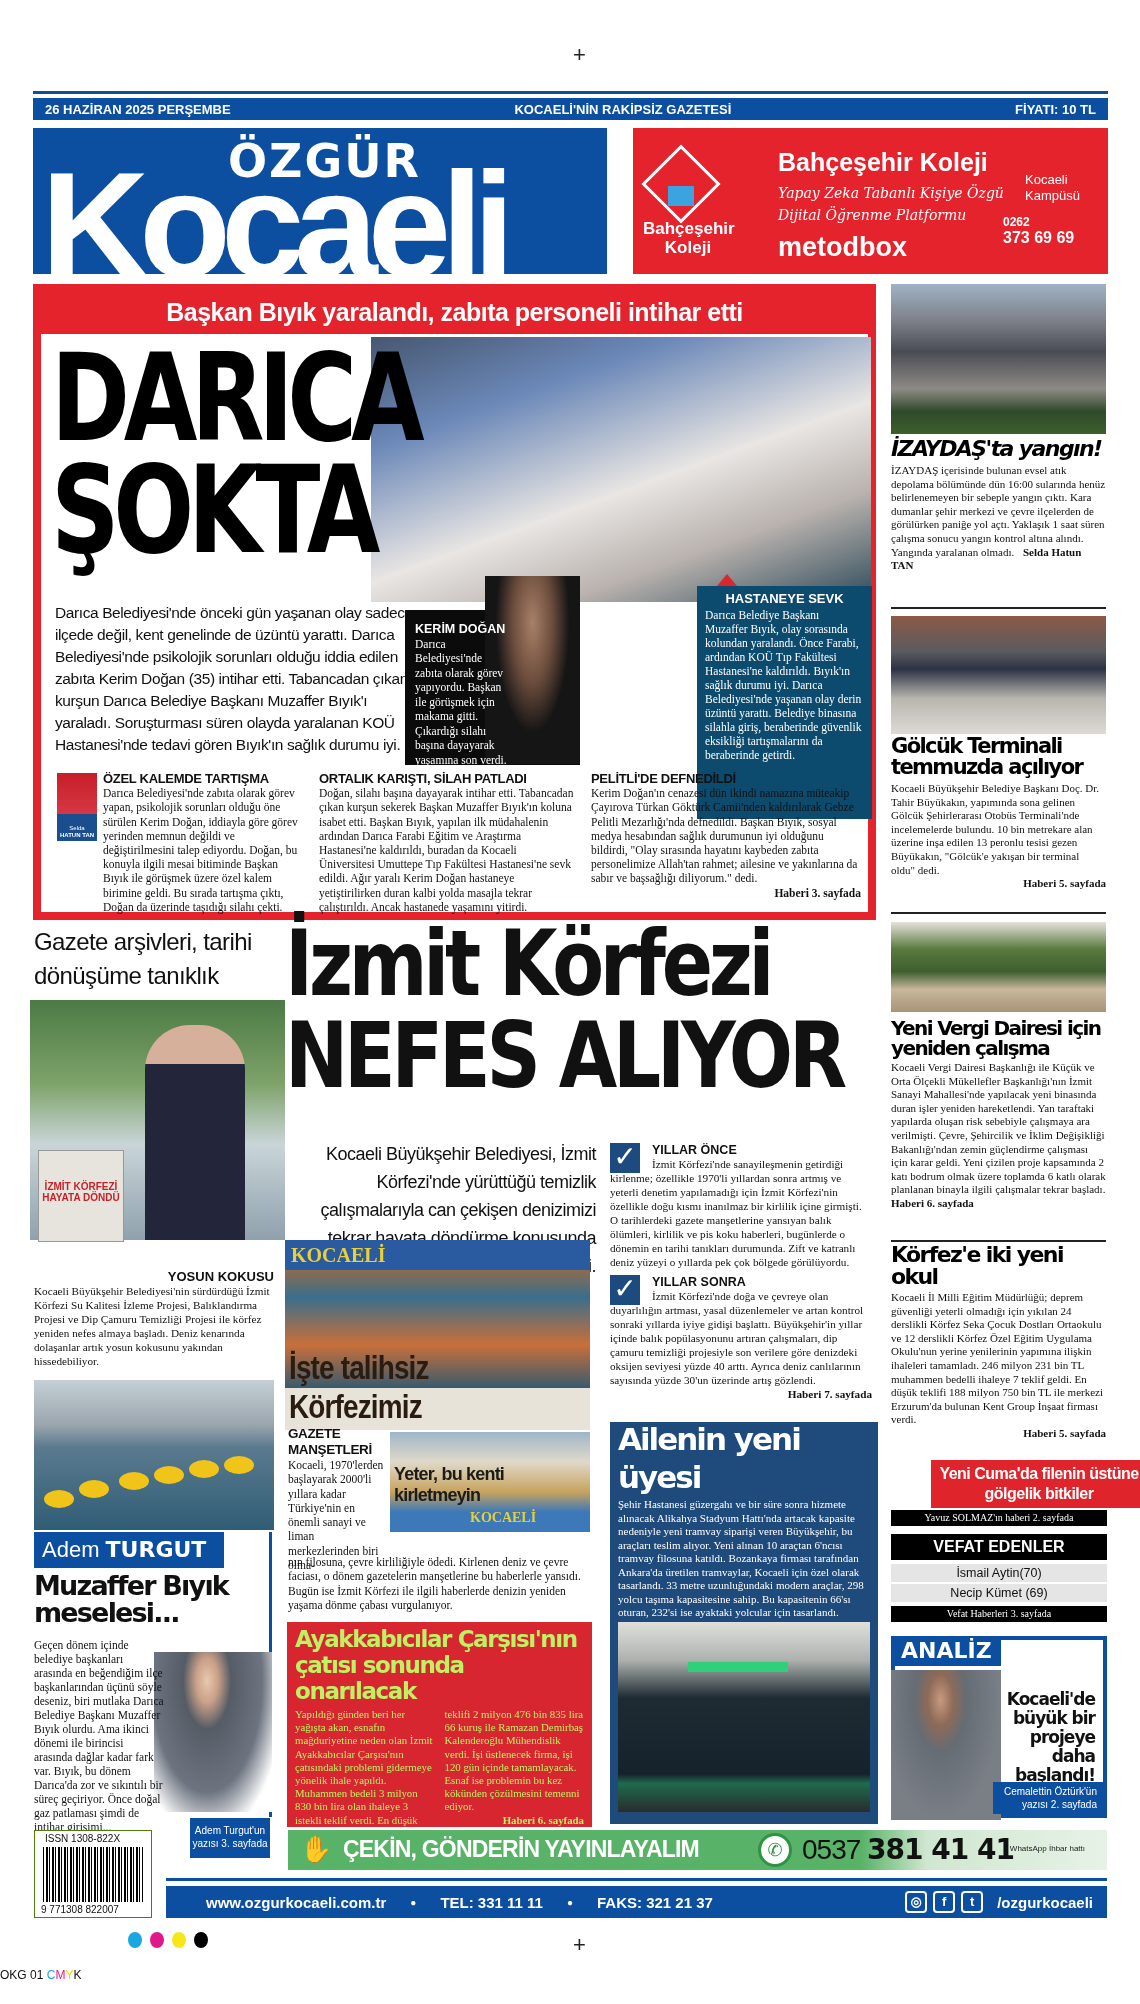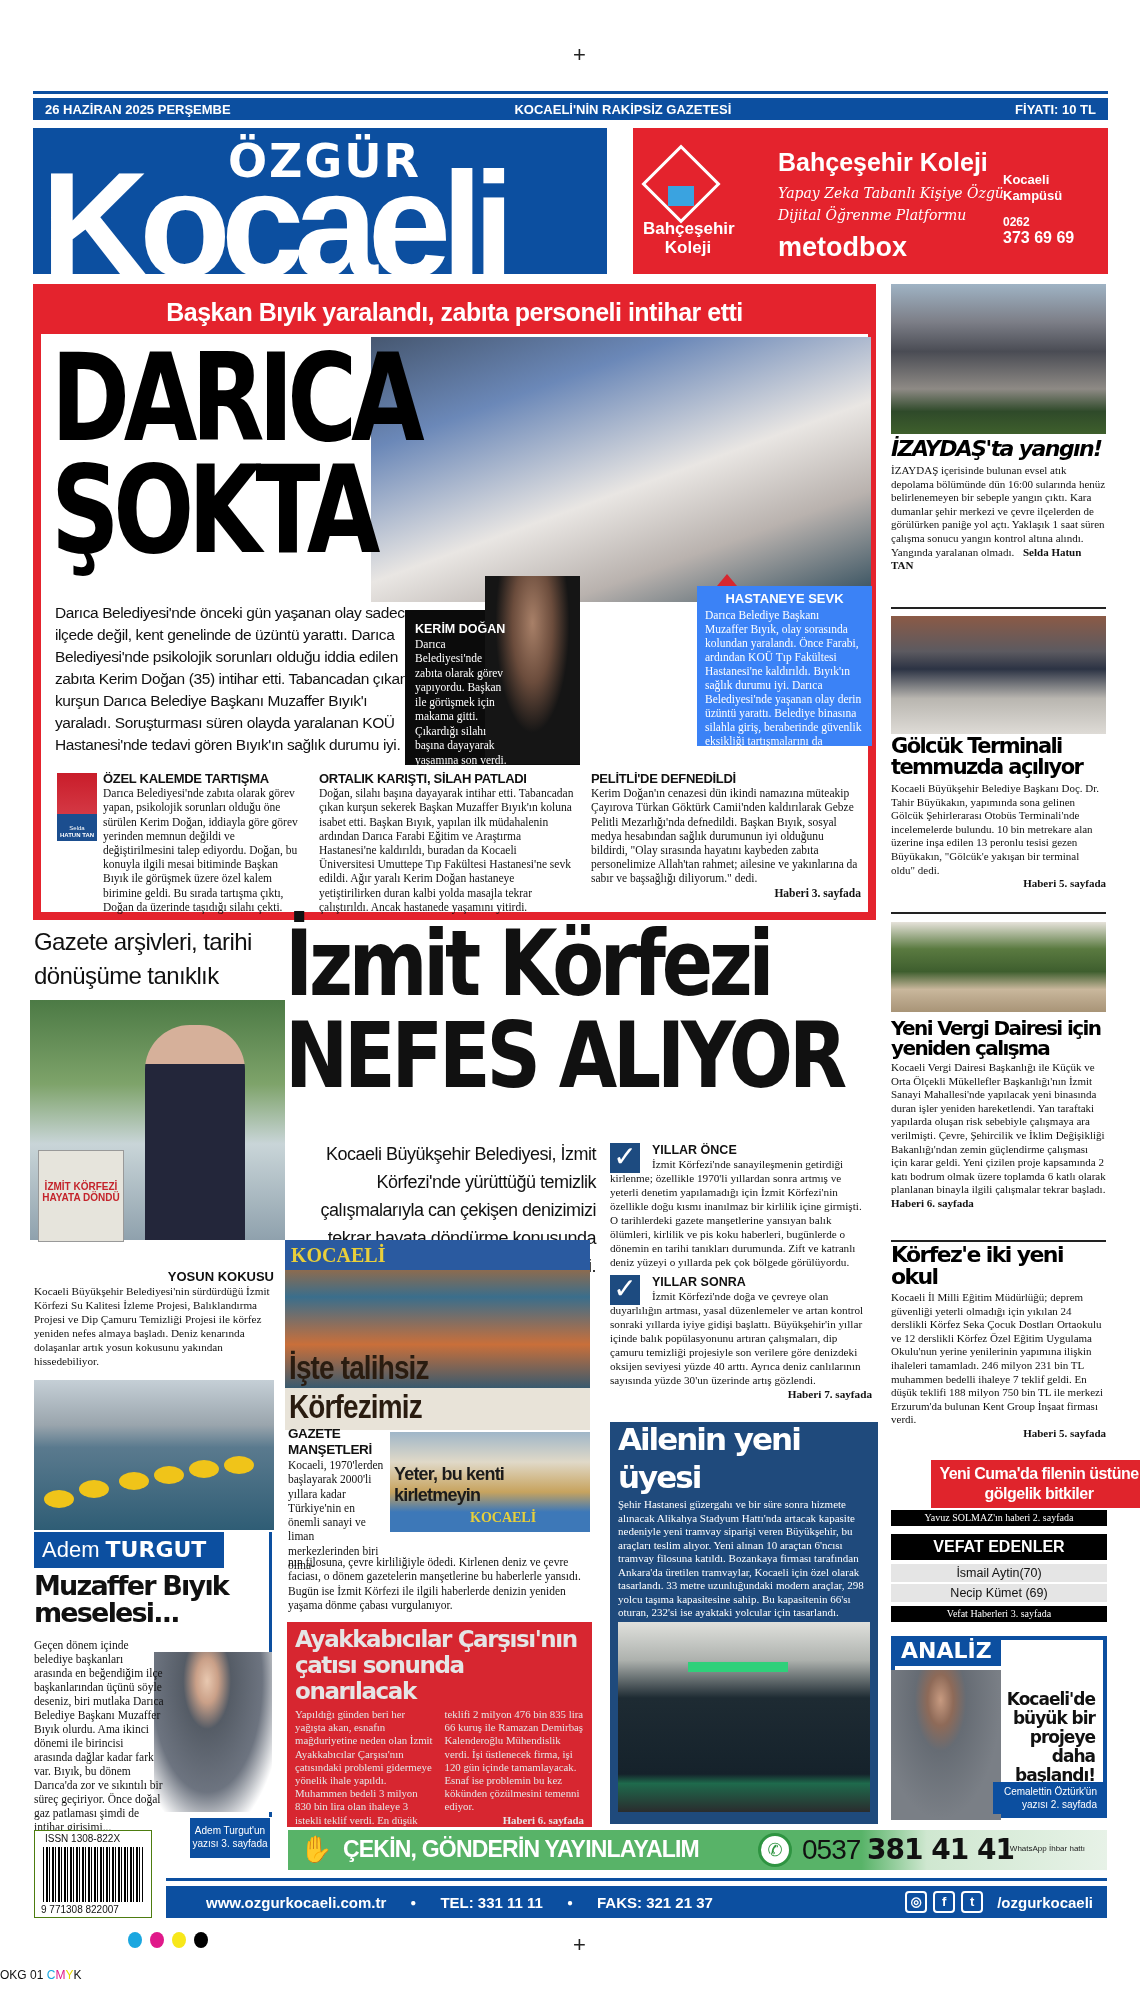--- a/index.html
+++ b/index.html
@@ -22,35 +22,35 @@
   #masthead .ozgur { position:absolute; left:195px; top:6px; color:#fff; font-size:46px; font-weight:900; font-family:"DejaVu Sans",sans-serif; letter-spacing:2px; }
   #masthead .kocaeli { position:absolute; left:8px; top:22px; color:#fff; font-size:150px; font-weight:bold; line-height:1; letter-spacing:-10px; font-family:"Liberation Sans",sans-serif; }
 
   #ad-top { left:633px; top:128px; width:475px; height:146px; }
   #ad-top .logo { position:absolute; left:20px; top:28px; width:56px; height:56px; border:3px solid #fff; transform:rotate(45deg); }
   #ad-top .logo2 { position:absolute; left:35px; top:58px; width:26px; height:20px; background:#3aa3e0; }
   #ad-top .brand { position:absolute; left:10px; top:92px; width:90px; color:#fff; font-weight:bold; font-size:17px; text-align:center; line-height:1.1; }
   #ad-top .title { position:absolute; left:145px; top:20px; color:#fff; font-size:25px; font-weight:bold; }
   #ad-top .tag { position:absolute; left:145px; top:54px; color:#fff; font-size:14px; font-style:italic; line-height:1.6; font-family:"DejaVu Serif",serif; }
   #ad-top .metod { position:absolute; left:145px; top:104px; color:#fff; font-size:27px; font-weight:bold; }
-  #ad-top .campus { position:absolute; left:370px; top:44px; color:#fff; font-size:13px; font-weight:bold; line-height:1.2; }
+  #ad-top .campus { position:absolute; left:392px; top:44px; color:#fff; font-size:13px; font-weight:normal; line-height:1.2; }
   #ad-top .phone { position:absolute; left:370px; top:88px; color:#fff; font-size:16px; font-weight:bold; line-height:1.1; }
 
   
   #lead { left:33px; top:284px; width:843px; height:636px; border:8px solid #e4232d; background:#fff; }
   #lead .kicker { position:absolute; left:0; top:0; right:0; height:42px; background:#e4232d; color:#fff; font-size:25px; font-weight:bold; text-align:center; line-height:40px; letter-spacing:-0.5px; }
   #lead .photo { position:absolute; left:330px; top:45px; width:500px; height:265px;
      background: linear-gradient(160deg,#465770 0%,#6b88b8 25%,#e9e6e3 55%,#b9b2ae 75%,#2d4a5a 100%); }
   #lead .headline { position:absolute; left:10px; top:50px; font-size:122px; font-weight:900; font-family:"DejaVu Sans",sans-serif; line-height:0.92; letter-spacing:-8px; color:#000; transform:scaleX(0.78); transform-origin:left top; }
   #lead .body { position:absolute; left:14px; top:310px; width:370px; font-size:15.5px; line-height:22px; letter-spacing:-0.4px; }
   #lead .kerim { position:absolute; left:364px; top:318px; width:175px; height:155px; background:#0b0b0b; }
   #lead .kerim .face { position:absolute; right:0; top:-34px; width:95px; height:188px; background:radial-gradient(ellipse at 50% 25%,#a88068 0,#6b4c3c 30%,#151515 55%); }
   #lead .kerim .cap { position:absolute; left:10px; top:12px; width:95px; color:#fff; font-size:11.5px; line-height:14.5px; }
   #lead .kerim .cap b { font-size:12.5px; font-family:"Liberation Sans",sans-serif; }
-  #lead .sevk { position:absolute; left:656px; top:294px; width:175px; height:160px; background:#3b82f6; color:#fff; padding:6px 8px; font-size:11.5px; line-height:14px; }
+  #lead .sevk { position:absolute; left:656px; top:294px; width:175px; height:233px; background:#0c4a6e; color:#fff; padding:6px 8px; font-size:11.5px; line-height:14px; }
   #lead .sevk:before { content:""; position:absolute; left:20px; top:-12px; border-left:10px solid transparent; border-right:10px solid transparent; border-bottom:12px solid #d7272f; }
   #lead .sevk h4 { text-align:center; font-size:13px; margin-bottom:2px; }
   .sub3 { position:absolute; top:480px; font-size:11.5px; line-height:14.2px; }
   .sub3 h5 { font-size:13px; font-family:"Liberation Sans",sans-serif; letter-spacing:-0.3px; }
   #selda { position:absolute; left:16px; top:481px; width:40px; height:68px; background:linear-gradient(#c91d2a 0,#d43844 60%,#1b4e8f 60%); }
   #selda span { position:absolute; bottom:2px; left:0; right:0; font-size:6px; color:#fff; text-align:center; line-height:7px; }
 
   
   .rcol { left:891px; width:215px; }
   .rcol h2 { font-family:"DejaVu Sans",sans-serif; font-weight:bold; letter-spacing:-1.6px; line-height:1.0; color:#000; }
@@ -89,21 +89,21 @@
   #column .txt { position:absolute; left:0; top:106px; width:235px; font-size:11.5px; line-height:14px; }
   #column .ph { position:absolute; left:120px; top:120px; width:118px; height:160px; background:radial-gradient(ellipse at 45% 18%,#e8c8b0 0,#caa088 12%,#555c66 26%,#6d7480 60%,#fff 85%); }
   #column-ref { left:190px; top:1818px; width:80px; height:40px; background:#0c4fa0; color:#fff; font-size:10px; text-align:center; line-height:13px; padding-top:6px; }
   #isbn { left:34px; top:1830px; width:118px; height:88px; border:1px solid #4d7c0f; background:#fff; }
   #isbn .code { position:absolute; left:10px; top:2px; font-size:10px; }
   #isbn .bars { position:absolute; left:8px; top:16px; width:100px; height:55px;
        background:repeating-linear-gradient(90deg,#000 0 1px,#fff 1px 3px,#000 3px 5px,#fff 5px 6px); }
   #isbn .num { position:absolute; left:6px; bottom:2px; font-size:10px; }
 
   
-  #ayak { left:287px; top:1622px; width:305px; height:205px; background:#d72630; color:#e5e5e5; padding:4px 8px; }
+  #ayak { left:287px; top:1622px; width:305px; height:205px; background:#d72630; color:#bef264; padding:4px 8px; }
   #ayak h3 { font-size:23px; line-height:26px; font-family:"DejaVu Sans",sans-serif; letter-spacing:-1.4px; }
   #ayak .cols { display:flex; gap:10px; margin-top:4px; font-size:10.8px; line-height:13.2px; }
   #ayak .cols div { flex:1; }
 
   
   #aile { left:610px; top:1422px; width:268px; height:402px; background:#1f4a7c; color:#fff; padding:0 8px; }
   #aile h3 { font-size:31px; font-family:"DejaVu Sans",sans-serif; letter-spacing:-2px; line-height:38px; margin-top:-2px; }
   #aile p { font-size:11px; line-height:13.5px; margin-top:2px; }
   #aile .tram { position:absolute; left:8px; top:200px; width:252px; height:190px; background:linear-gradient(180deg,#dfe0dc 0,#aeb2ae 20%,#1e2b33 40%,#15222b 80%,#1e6a4c 85%,#2a2c2e 100%); }
   #aile .tram .disp { position:absolute; left:70px; top:40px; width:100px; height:10px; background:#2fd07a; }

